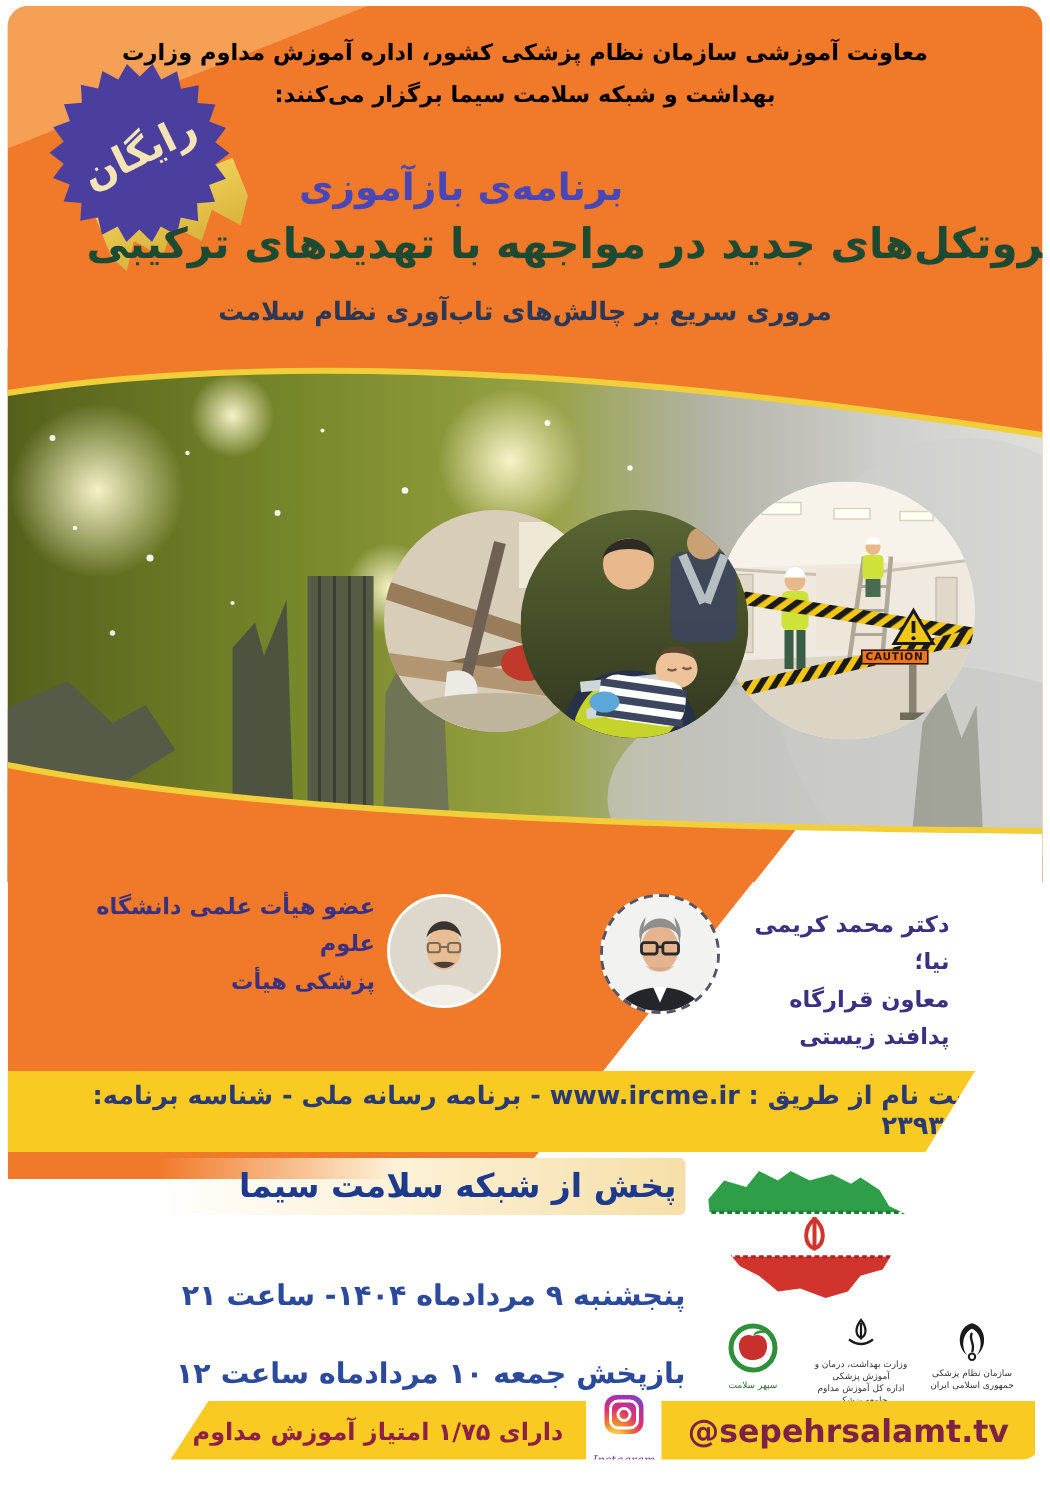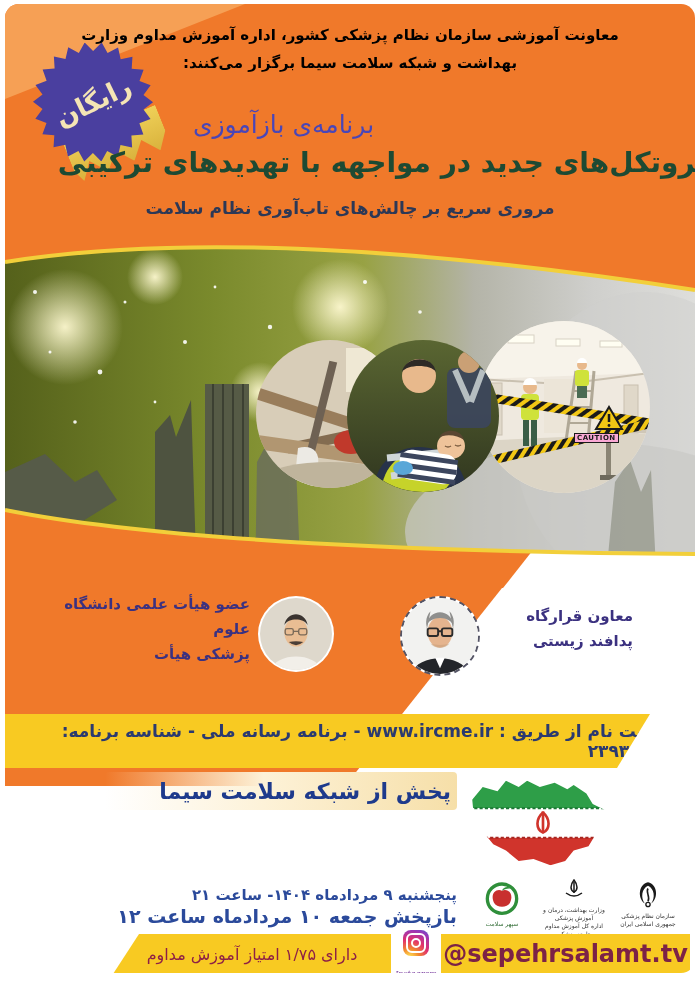--- a/index.html
+++ b/index.html
@@ -6,34 +6,34 @@
   .page{position:relative;width:700px;height:990px;background:#ffffff;overflow:hidden;
         font-family:"DejaVu Sans",sans-serif;}
   .poster{position:absolute;left:5px;top:4px;width:690px;height:969px;background:#ffffff;
           border-radius:14px;overflow:hidden;}
   .abs{position:absolute;}
   
   .orange-top{left:0;top:0;width:690px;height:584px;background:#f0792a;}
   .corner-slice{left:0;top:0;width:240px;height:95px;background:#f6a055;
                 clip-path:polygon(0 0,100% 0,0 100%);}
   .hdr{width:690px;text-align:center;color:#000000;font-weight:bold;font-size:15px;direction:rtl;}
-  .title-blue{width:557px;text-align:center;color:#4946b8;font-weight:normal;font-size:25px;direction:rtl;}
+  .title-blue{width:557px;text-align:center;color:#4946b8;font-weight:bold;font-size:25px;direction:rtl;padding-left:24px;}
   .title-green{width:690px;text-align:center;color:#1d4a33;font-weight:bold;font-size:28px;direction:rtl;margin-left:32px;}
   .subtitle{width:690px;text-align:center;color:#2c3856;font-weight:bold;font-size:17px;direction:rtl;}
   
   .badge-ribbon{left:62px;top:118px;width:100px;height:44px;transform:rotate(-22deg);
     background:linear-gradient(#efd058,#d9b23c);
     clip-path:polygon(0 8%,100% 0,100% 62%,88% 100%,74% 62%,60% 100%,46% 62%,32% 100%,18% 62%,6% 100%,0 70%);}
   .badge-star{left:28px;top:38px;width:120px;height:120px;background:#4a3f9f;
               display:flex;align-items:center;justify-content:center;}
   .badge-star span{transform:rotate(-18deg);color:#f5e5b5;font-weight:bold;font-size:26px;direction:rtl;}
   
   .band{left:0;top:228px;width:690px;height:356px;}
   .photo-circle{border-radius:50%;overflow:hidden;}
-  .caution-label{position:absolute;left:96px;top:112px;background:#f9a8d4;border:1px solid #1a1a1a;
+  .caution-label{position:absolute;left:96px;top:112px;background:#f97316;border:1px solid #1a1a1a;
                  color:#1a1a1a;font-size:7px;font-weight:bold;padding:0 2px;letter-spacing:.5px;}
   
   .presenters-bg{left:0;top:584px;width:690px;height:198px;background:#f0792a;
                  clip-path:polygon(0 0,497px 0,340px 100%,0 100%);}
   .presenter-photo{border-radius:50%;background:#ffffff;overflow:hidden;}
   .dash-light{border:2px dashed rgba(255,255,255,.95);}
   .dash-dark{border:2px dashed #555566;}
   .presenter-text{direction:rtl;text-align:right;color:#3b3180;font-weight:bold;font-size:15px;line-height:25px;}
   
   .reg-bar{left:0;top:710px;width:645px;height:54px;background:#f8ca22;
@@ -46,23 +46,23 @@
       background:linear-gradient(to left,#f6dfa8,#fdf2d8 55%,rgba(255,255,255,0));
       border-radius:4px;display:flex;align-items:center;justify-content:flex-end;padding-right:6px;box-sizing:border-box;text-align:right;}
   .bc-highlight span{direction:rtl;color:#1e3a8c;font-weight:bold;font-size:22px;}
   
   .logo-item{display:flex;flex-direction:column;align-items:center;}
   .logo-cap{font-size:6px;color:#2f6b33;direction:rtl;text-align:center;line-height:8px;}
   .logo-cap.dark{color:#333333;}
   
   .bar-yellow{background:#f8ca22;height:40px;display:flex;align-items:center;justify-content:center;}
   .bar-left{left:108px;top:930px;width:278px;clip-path:polygon(26px 0,100% 0,100% 100%,0 100%);}
-  .bar-left span{direction:rtl;color:#8e2046;font-weight:normal;font-size:16px;}
+  .bar-left span{direction:rtl;color:#8e2046;font-weight:bold;font-size:16px;}
   .bar-right{left:436px;top:930px;width:249px;}
-  .bar-right span{color:#7c2246;font-weight:bold;font-size:24px;}
+  .bar-right span{color:#7c2246;font-weight:bold;font-size:21px;}
   .insta-tile{left:389px;top:925px;width:44px;height:50px;background:#ffffff;
               display:flex;flex-direction:column;align-items:center;justify-content:center;gap:13px;}
   .insta-icon{width:26px;height:26px;border-radius:8px;position:relative;
       background:radial-gradient(circle at 25% 110%,#fdd54f 8%,#f28a2e 28%,#e1306c 55%,#9b36b7 82%,#515ecf 100%);}
   .insta-icon::before{content:"";position:absolute;inset:3px;border:2px solid #fff;border-radius:6px;}
   .insta-icon::after{content:"";position:absolute;left:8px;top:8px;width:6px;height:6px;
       border:2px solid #fff;border-radius:50%;}
   .insta-word{font-family:"DejaVu Serif",serif;font-style:italic;font-size:8px;color:#7b3fa0;}
 </style>
 </head>
@@ -285,31 +285,32 @@
       <path d="M26,30 C27,10 53,10 54,30 C52,18 28,18 26,30 Z" fill="#8f8f8d"></path>
       <path d="M26,30 C24,22 28,16 30,14 L26,34 Z" fill="#8f8f8d"></path>
       <path d="M54,30 C56,22 52,16 50,14 L54,34 Z" fill="#8f8f8d"></path>
       <rect x="27" y="32" width="11" height="8" rx="2" fill="none" stroke="#2a2a2a" stroke-width="2"></rect>
       <rect x="42" y="32" width="11" height="8" rx="2" fill="none" stroke="#2a2a2a" stroke-width="2"></rect>
       <line x1="38" y1="35" x2="42" y2="35" stroke="#2a2a2a" stroke-width="2"></line>
       <path d="M30,48 C34,54 46,54 50,48 C46,50 34,50 30,48 Z" fill="#c9a07c" opacity=".6"></path>
     </svg>
   </div>
   <div class="abs presenter-text" style="left:478px;top:600px;width:150px;">
+    <div>دکتر محمد کریمی نیا؛</div>
     <div>معاون قرارگاه پدافند زیستی</div>
   </div>
 
   <div class="abs reg-bar">
     <span>ثبت نام از طریق :  www.ircme.ir - برنامه رسانه ملی - شناسه برنامه: ۲۳۹۳۹۴</span>
   </div>
 
   <div class="abs bc-highlight">
     <span>پخش از شبکه سلامت سیما</span>
   </div>
-  <div class="abs bc-line" style="left:100px;top:882px;width:352px;font-size:15px;">پنجشنبه ۹ مردادماه ۱۴۰۴- ساعت ۲۱</div>
+  <div class="abs bc-line" style="left:100px;top:849px;width:352px;font-size:19px;">پنجشنبه ۹ مردادماه ۱۴۰۴- ساعت ۲۱</div>
   <div class="abs bc-line" style="left:100px;top:886px;width:352px;font-size:19px;margin-top:15px;">بازپخش جمعه ۱۰ مردادماه ساعت ۱۲</div>
 
   <div class="abs" style="left:458px;top:764px;width:160px;height:110px;">
     <svg width="160" height="110" viewBox="0 0 150 104">
       <defs>
         <clipPath id="iran">
           <path d="M8,30 L18,18 L32,22 L40,12 L52,18 L60,12 L72,18 L86,14 L98,20 L104,16 L116,24 L122,34 L134,40 L142,52 L136,62 L124,64 L118,74 L104,78 L96,88 L82,92 L66,86 L52,88 L40,78 L28,72 L18,60 L10,48 Z"></path>
         </clipPath>
       </defs>
       <g clip-path="url(#iran)">

